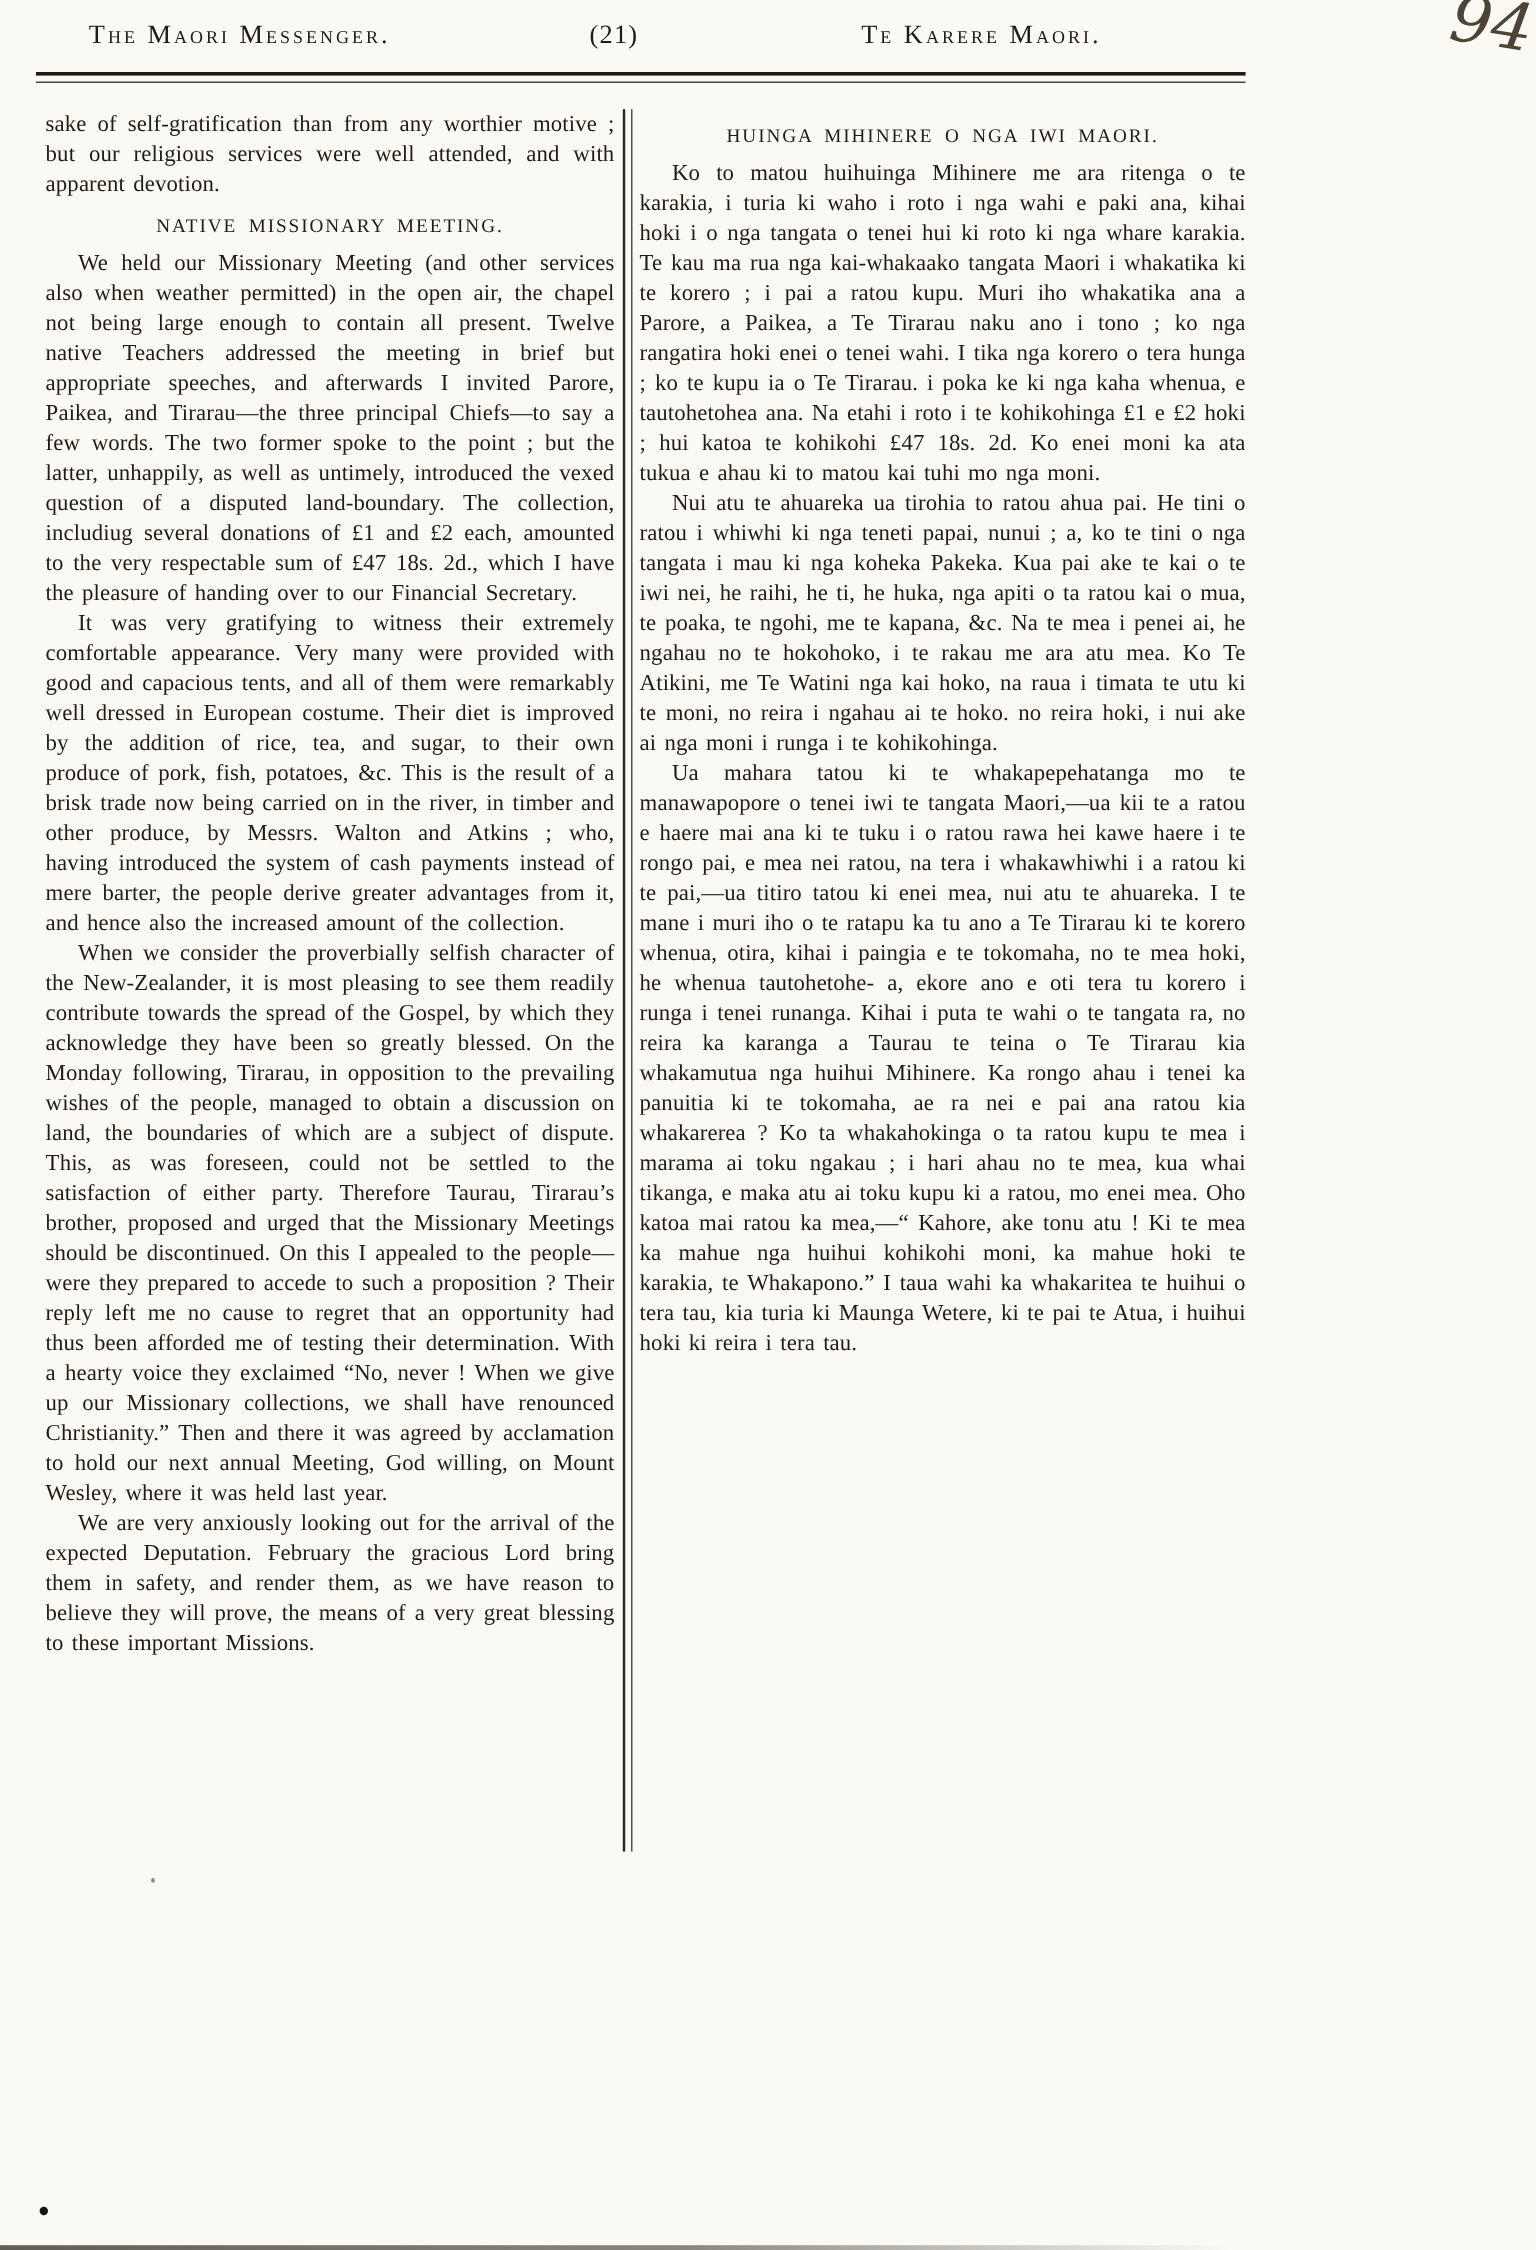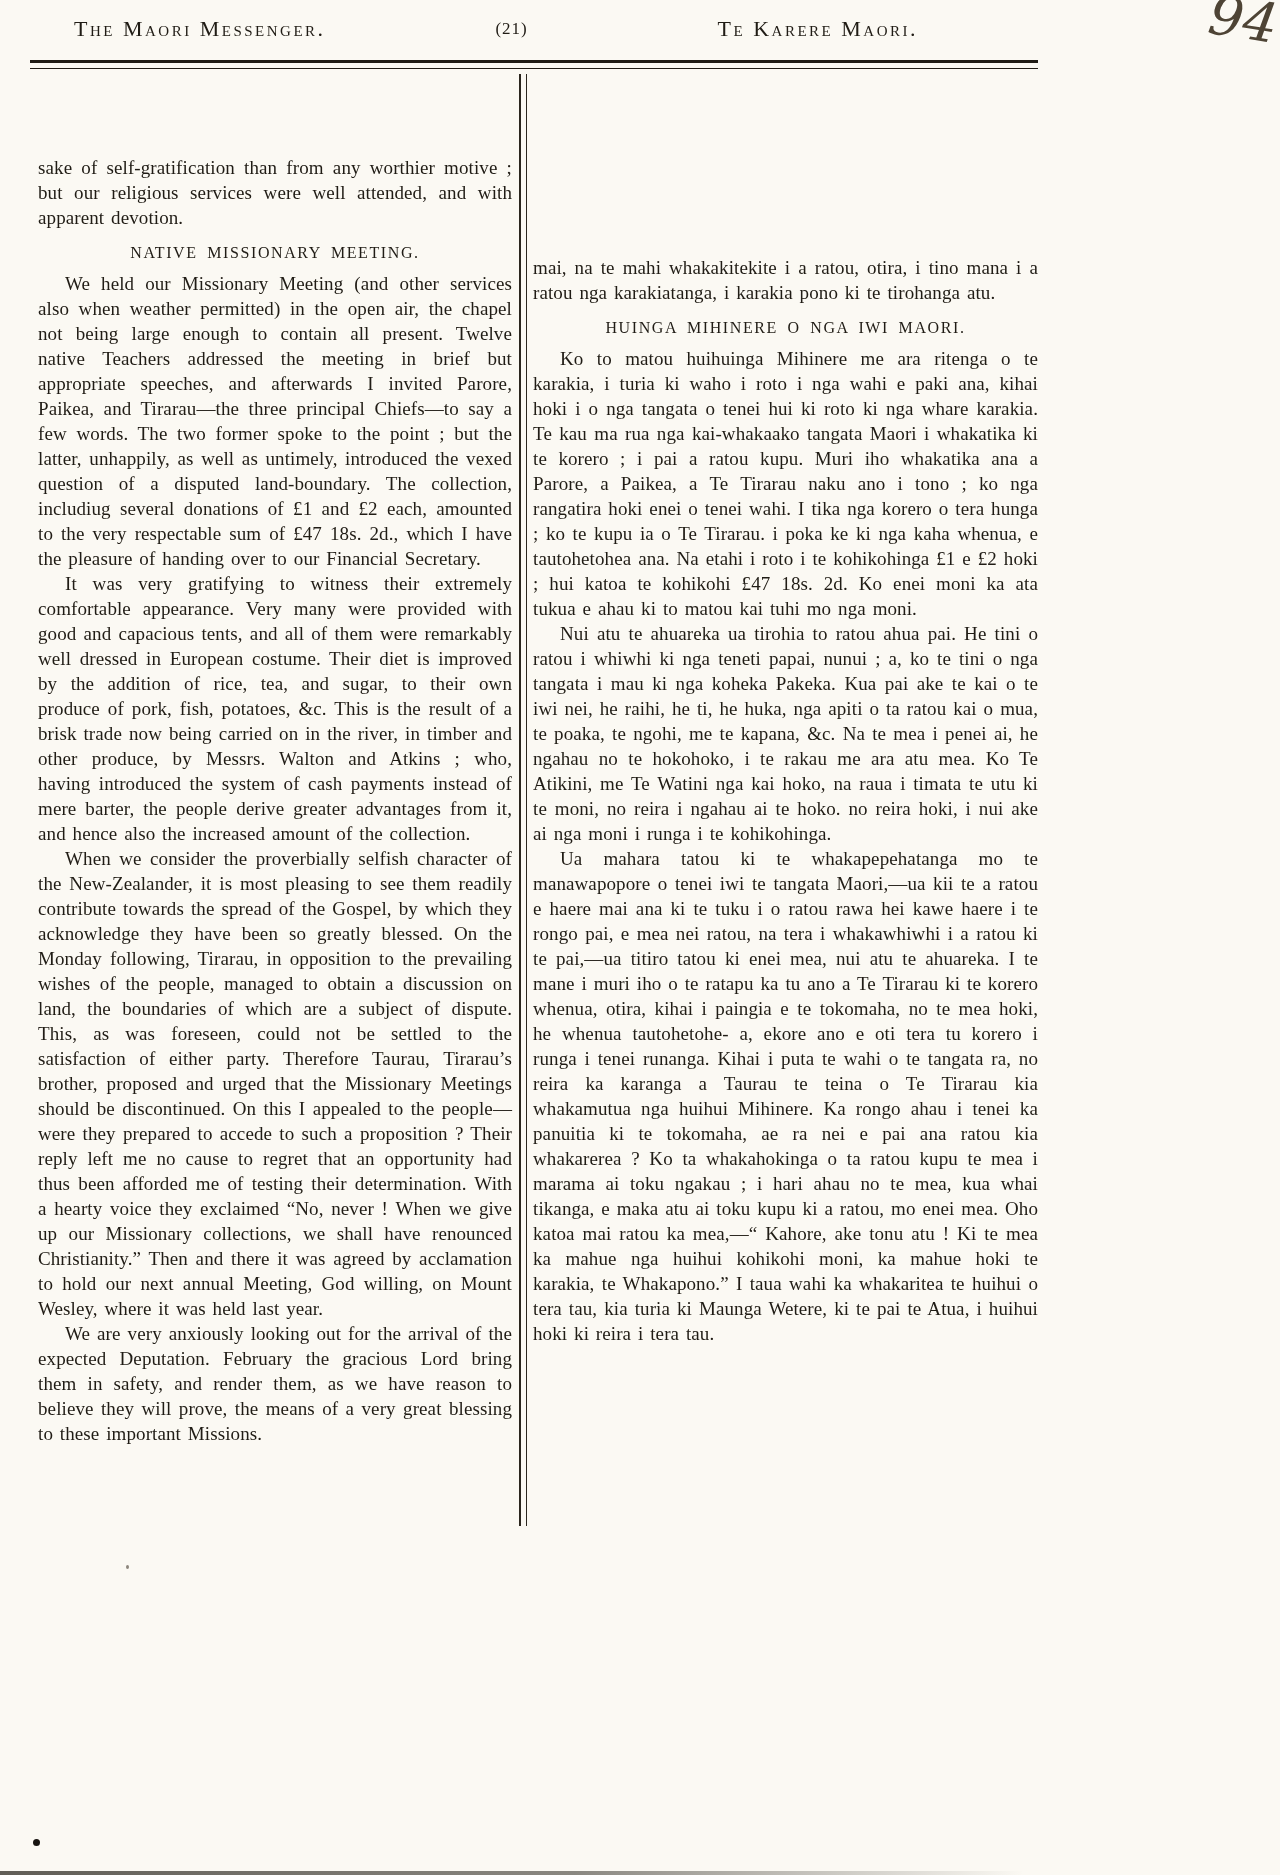--- a/index.html
+++ b/index.html
@@ -17,30 +17,30 @@
     position: absolute; top: 16px; left: 36px; width: 1002px;
     display: flex; justify-content: space-between; align-items: center;
   }
   .masthead .title {
     font-variant: small-caps;
     font-size: 22px; letter-spacing: 2.5px; white-space: nowrap;
   }
   .masthead .title.left { margin-left: 38px; }
   .masthead .title.right { margin-right: 120px; }
   .masthead .pagenum {
-    font-size: 17px; letter-spacing: 1px; transform: translateX(-10px);
+    font-size: 22px; letter-spacing: 1px; transform: translateX(-10px);
   }
   .double-rule {
     position: absolute; top: 60px; left: 30px; width: 1008px; height: 5px;
     border-top: 3px solid var(--ink, #201c15);
     border-bottom: 1.4px solid var(--ink, #201c15);
   }
   .columns {
-    position: absolute; top: 74px; left: 38px; width: 1000px;
-    display: flex; align-items: center;
+    position: absolute; top: 91px; left: 38px; width: 1000px;
+    display: flex; align-items: flex-start;
   }
   .col { width: 474px; }
   .col.maori { flex: 1; }
   .divider {
     width: 5px; margin: 0 6px 0 7px; min-height: 1452px;
     border-left: 2px solid #2b261e;
     border-right: 1.4px solid #2b261e;
   }
   p {
     margin: 0; text-align: justify;
@@ -97,21 +97,20 @@
       <h2>NATIVE MISSIONARY MEETING.</h2>
       <p>We held our Missionary Meeting (and other services also when weather permitted) in the open air, the chapel not being large enough to contain all present.  Twelve native Teachers addressed the meeting in brief but appropriate speeches, and afterwards I invited Parore, Paikea, and Tirarau—the three principal Chiefs—to say a few words.  The two former spoke to the point ; but the latter, unhappily, as well as untimely, introduced the vexed question of a disputed land-boundary.  The collection, includiug several donations of £1 and £2 each, amounted to the very respectable sum of £47 18s. 2d., which I have the pleasure of handing over to our Financial Secretary.</p>
       <p>It was very gratifying to witness their extremely comfortable appearance.  Very many were provided with good and capacious tents, and all of them were remarkably well dressed in European costume.  Their diet is improved by the addition of rice, tea, and sugar, to their own produce of pork, fish, potatoes, &amp;c.  This is the result of a brisk trade now being carried on in the river, in timber and other produce, by Messrs. Walton and Atkins ; who, having introduced the system of cash payments instead of mere barter, the people derive greater advantages from it, and hence also the increased amount of the collection.</p>
       <p>When we consider the proverbially selfish character of the New-Zealander, it is most pleasing to see them readily contribute towards the spread of the Gospel, by which they acknowledge they have been so greatly blessed.  On the Monday following, Tirarau, in opposition to the prevailing wishes of the people, managed to obtain a discussion on land, the boundaries of which are a subject of dispute.  This, as was foreseen, could not be settled to the satisfaction of either party.  Therefore Taurau, Tirarau’s brother, proposed and urged that the Missionary Meetings should be discontinued.  On this I appealed to the people—were they prepared to accede to such a proposition ?  Their reply left me no cause to regret that an opportunity had thus been afforded me of testing their determination.  With a hearty voice they exclaimed “No, never !  When we give up our Missionary collections, we shall have renounced Christianity.”  Then and there it was agreed by acclamation to hold our next annual Meeting, God willing, on Mount Wesley, where it was held last year.</p>
       <p>We are very anxiously looking out for the arrival of the expected Deputation.  February the gracious Lord bring them in safety, and render them, as we have reason to believe they will prove, the means of a very great blessing to these important Missions.</p>
     </div>
 
     <div class="divider"></div>
 
     <div class="col maori">
-      <p class="noindent">mai, na te mahi whakakitekite i a ratou, otira, i tino mana i a ratou nga karakiatanga, i karakia pono ki te tirohanga atu.</p>
       <h2>HUINGA MIHINERE O NGA IWI MAORI.</h2>
       <p>Ko to matou huihuinga Mihinere me ara ritenga o te karakia, i turia ki waho i roto i nga wahi e paki ana, kihai hoki i o nga tangata o tenei hui ki roto ki nga whare karakia.  Te kau ma rua nga kai-whakaako tangata Maori i whakatika ki te korero ; i pai a ratou kupu.  Muri iho whakatika ana a Parore, a Paikea, a Te Tirarau naku ano i tono ;  ko nga rangatira hoki enei o tenei wahi.  I tika nga korero o tera hunga ; ko te kupu ia o Te Tirarau. i poka ke ki nga kaha whenua, e tautohetohea ana.  Na etahi i roto i te kohikohinga £1 e £2 hoki ;  hui katoa te kohikohi £47 18s. 2d.  Ko enei moni ka ata tukua e ahau ki to matou kai tuhi mo nga moni.</p>
       <p>Nui atu te ahuareka ua tirohia to ratou ahua pai.  He tini o ratou i whiwhi ki nga teneti papai, nunui ;  a, ko te tini o nga tangata i mau ki nga koheka Pakeka.  Kua pai ake te kai o te iwi nei, he raihi, he ti, he huka, nga apiti o ta ratou kai o mua, te poaka, te ngohi, me te kapana, &amp;c.  Na te mea i penei ai, he ngahau no te hokohoko, i te rakau me ara atu mea.  Ko Te Atikini, me Te Watini nga kai hoko, na raua i timata te utu ki te moni, no reira i ngahau ai te hoko. no reira hoki, i nui ake ai nga moni i runga i te kohikohinga.</p>
       <p>Ua mahara tatou ki te whakapepehatanga mo te manawapopore o tenei iwi te tangata Maori,—ua kii te a ratou e haere mai ana ki te tuku i o ratou rawa hei kawe haere i te rongo pai, e mea nei ratou, na tera i whakawhiwhi i a ratou ki te pai,—ua titiro tatou ki enei mea, nui atu te ahuareka.  I te mane i muri iho o te ratapu ka tu ano a Te Tirarau ki te korero whenua, otira, kihai i paingia e te tokomaha, no te mea hoki, he whenua tautohetohe- a, ekore ano e oti tera tu korero i runga i tenei runanga.  Kihai i puta te wahi o te tangata ra, no reira ka karanga a Taurau te teina o Te Tirarau kia whakamutua nga huihui Mihinere.  Ka rongo ahau i tenei ka panuitia ki te tokomaha, ae ra nei e pai ana ratou kia whakarerea ?  Ko ta whakahokinga o ta ratou kupu te mea i marama ai toku ngakau ; i hari ahau no te mea, kua whai tikanga, e maka atu ai toku kupu ki a ratou, mo enei mea.  Oho katoa mai ratou ka mea,—“ Kahore, ake tonu atu !  Ki te mea ka mahue nga huihui kohikohi moni, ka mahue hoki te karakia, te Whakapono.”  I taua wahi ka whakaritea te huihui o tera tau, kia turia ki Maunga Wetere, ki te pai te Atua, i huihui hoki ki reira i tera tau.</p>
     </div>
 
   </div>
 
   <div class="ink-dot"></div>
   <div class="speck"></div>

